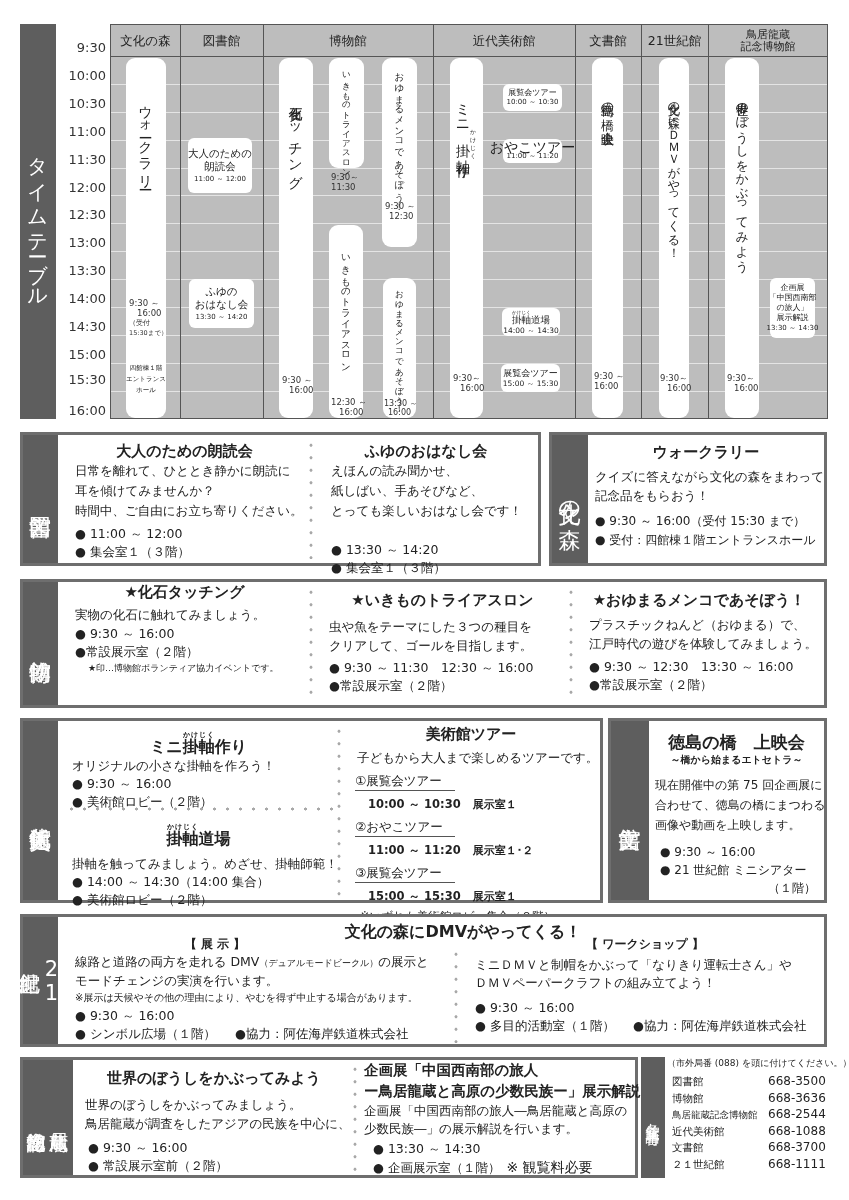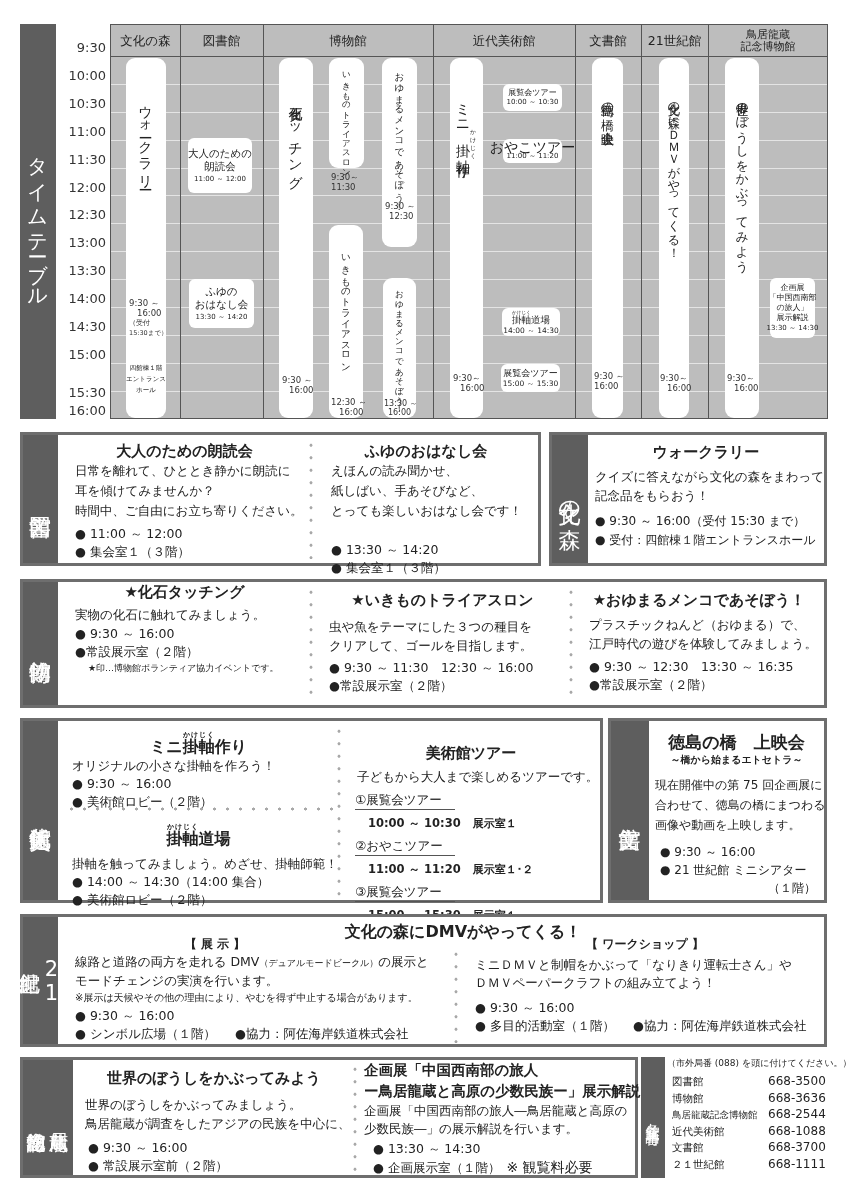--- a/index.html
+++ b/index.html
@@ -51,21 +51,21 @@
 <div class="tt-time" style="top:95.8px">10:30</div>
 <div class="tt-time" style="top:123.7px">11:00</div>
 <div class="tt-time" style="top:151.6px">11:30</div>
 <div class="tt-time" style="top:179.5px">12:00</div>
 <div class="tt-time" style="top:207.4px">12:30</div>
 <div class="tt-time" style="top:235.3px">13:00</div>
 <div class="tt-time" style="top:263.2px">13:30</div>
 <div class="tt-time" style="top:291.1px">14:00</div>
 <div class="tt-time" style="top:319px">14:30</div>
 <div class="tt-time" style="top:346.9px">15:00</div>
-<div class="tt-time" style="top:385px">15:30</div>
+<div class="tt-time" style="top:372px">15:30</div>
 <div class="tt-time" style="top:402.7px">16:00</div>
 
 <div class="tt-grid">
   <div class="tt-body"></div>
   <div class="tt-head">
     <div class="tt-hcell" style="left:0;width:69px">文化の森</div>
     <div class="tt-hcell" style="left:69px;width:83px">図書館</div>
     <div class="tt-hcell" style="left:152px;width:170px">博物館</div>
     <div class="tt-hcell" style="left:322px;width:142px">近代美術館</div>
     <div class="tt-hcell" style="left:464px;width:66px">文書館</div>
@@ -294,21 +294,21 @@
     </div>
   </div>
   <div class="vdots" style="left:546px;top:4px;bottom:4px"></div>
   <div class="col" style="left:551px;width:250px">
     <div class="ttl" style="margin-top:8px">★おゆまるメンコであそぼう！</div>
     <div class="txt" style="padding-left:15px;margin-top:5px">
       <div>プラスチックねんど（おゆまる）で、</div>
       <div>江戸時代の遊びを体験してみましょう。</div>
     </div>
     <div class="det" style="padding-left:15px;margin-top:5px">
-      <div>● 9:30 ～ 12:30　13:30 ～ 16:35</div>
+      <div>● 9:30 ～ 12:30　13:30 ～ 16:00</div>
       <div>●常設展示室（２階）</div>
     </div>
   </div>
 </div>
 
 <div class="sec" style="left:20px;top:718px;width:583px;height:185px">
   <div class="sec-bar" style="width:35px">
       <span class="vt">近代美術館</span>
     </div>
   <div class="col" style="left:35px;width:281px;bottom:auto">
@@ -323,21 +323,21 @@
   <div class="col" style="left:35px;top:90px;width:281px;bottom:auto">
     <div class="ttl" style="margin-top:12px;font-size:16px;line-height:18px"><ruby><span>掛軸</span><rt style="font-size:7px">かけじく</rt></ruby><span>道場</span></div>
     <div class="txt" style="padding-left:14px;margin-top:6px">掛軸を触ってみましょう。めざせ、掛軸師範！</div>
     <div class="det" style="padding-left:14px">
       <div>● 14:00 ～ 14:30（14:00 集合）</div>
       <div>● 美術館ロビー（２階）</div>
     </div>
   </div>
   <div class="vdots" style="left:314px;top:4px;bottom:4px"></div>
   <div class="col" style="left:319px;width:258px">
-    <div class="ttl" style="margin-top:22px">美術館ツアー</div>
+    <div class="ttl" style="margin-top:3px">美術館ツアー</div>
     <div class="txt" style="padding-left:15px;margin-top:4px">子どもから大人まで楽しめるツアーです。</div>
     <div style="padding-left:13px;margin-top:5px">
       <div>
         <span class="tour-name">①展覧会ツアー</span>
         <div class="tour-time"><span>10:00 ～ 10:30</span><span class="tour-room">展示室１</span></div>
       </div>
       <div>
         <span class="tour-name">②おやこツアー</span>
         <div class="tour-time"><span>11:00 ～ 11:20</span><span class="tour-room">展示室１･２</span></div>
       </div>

